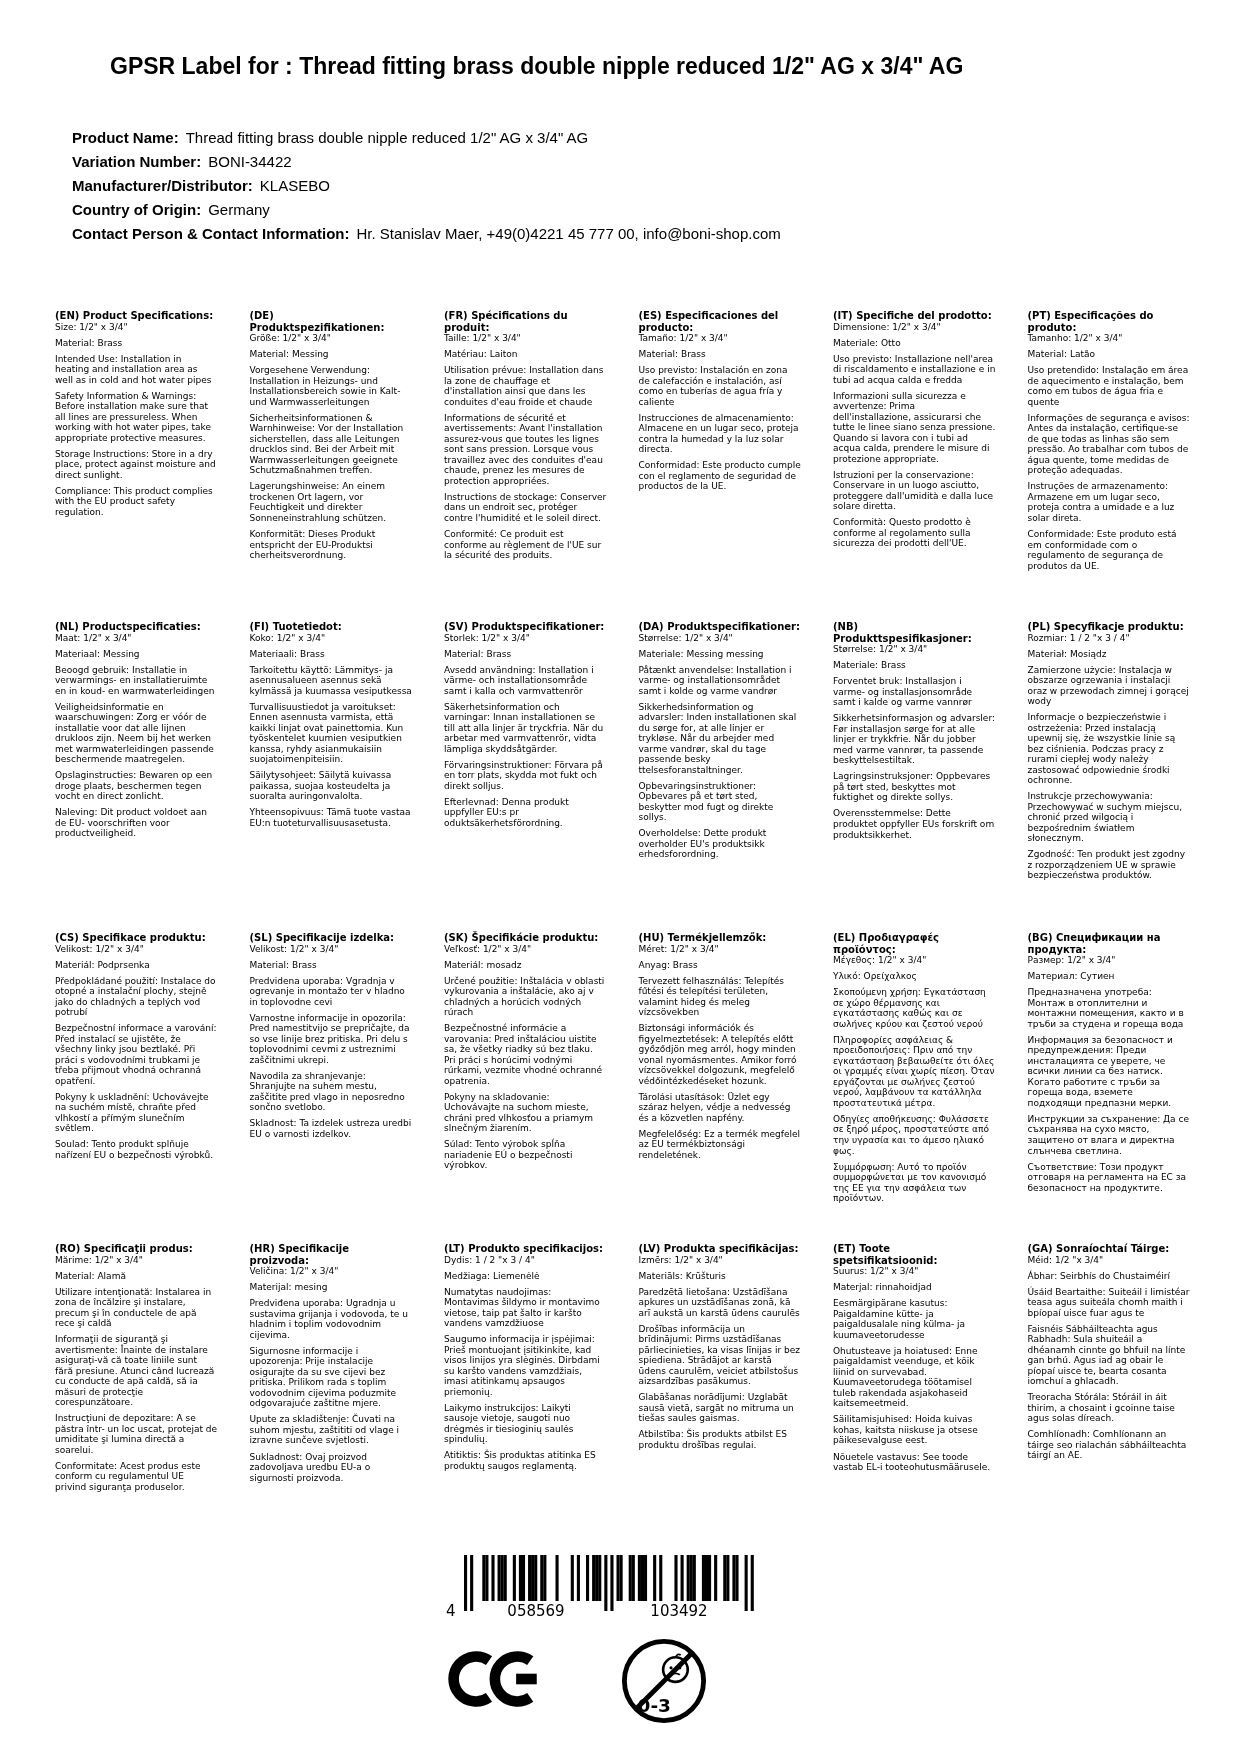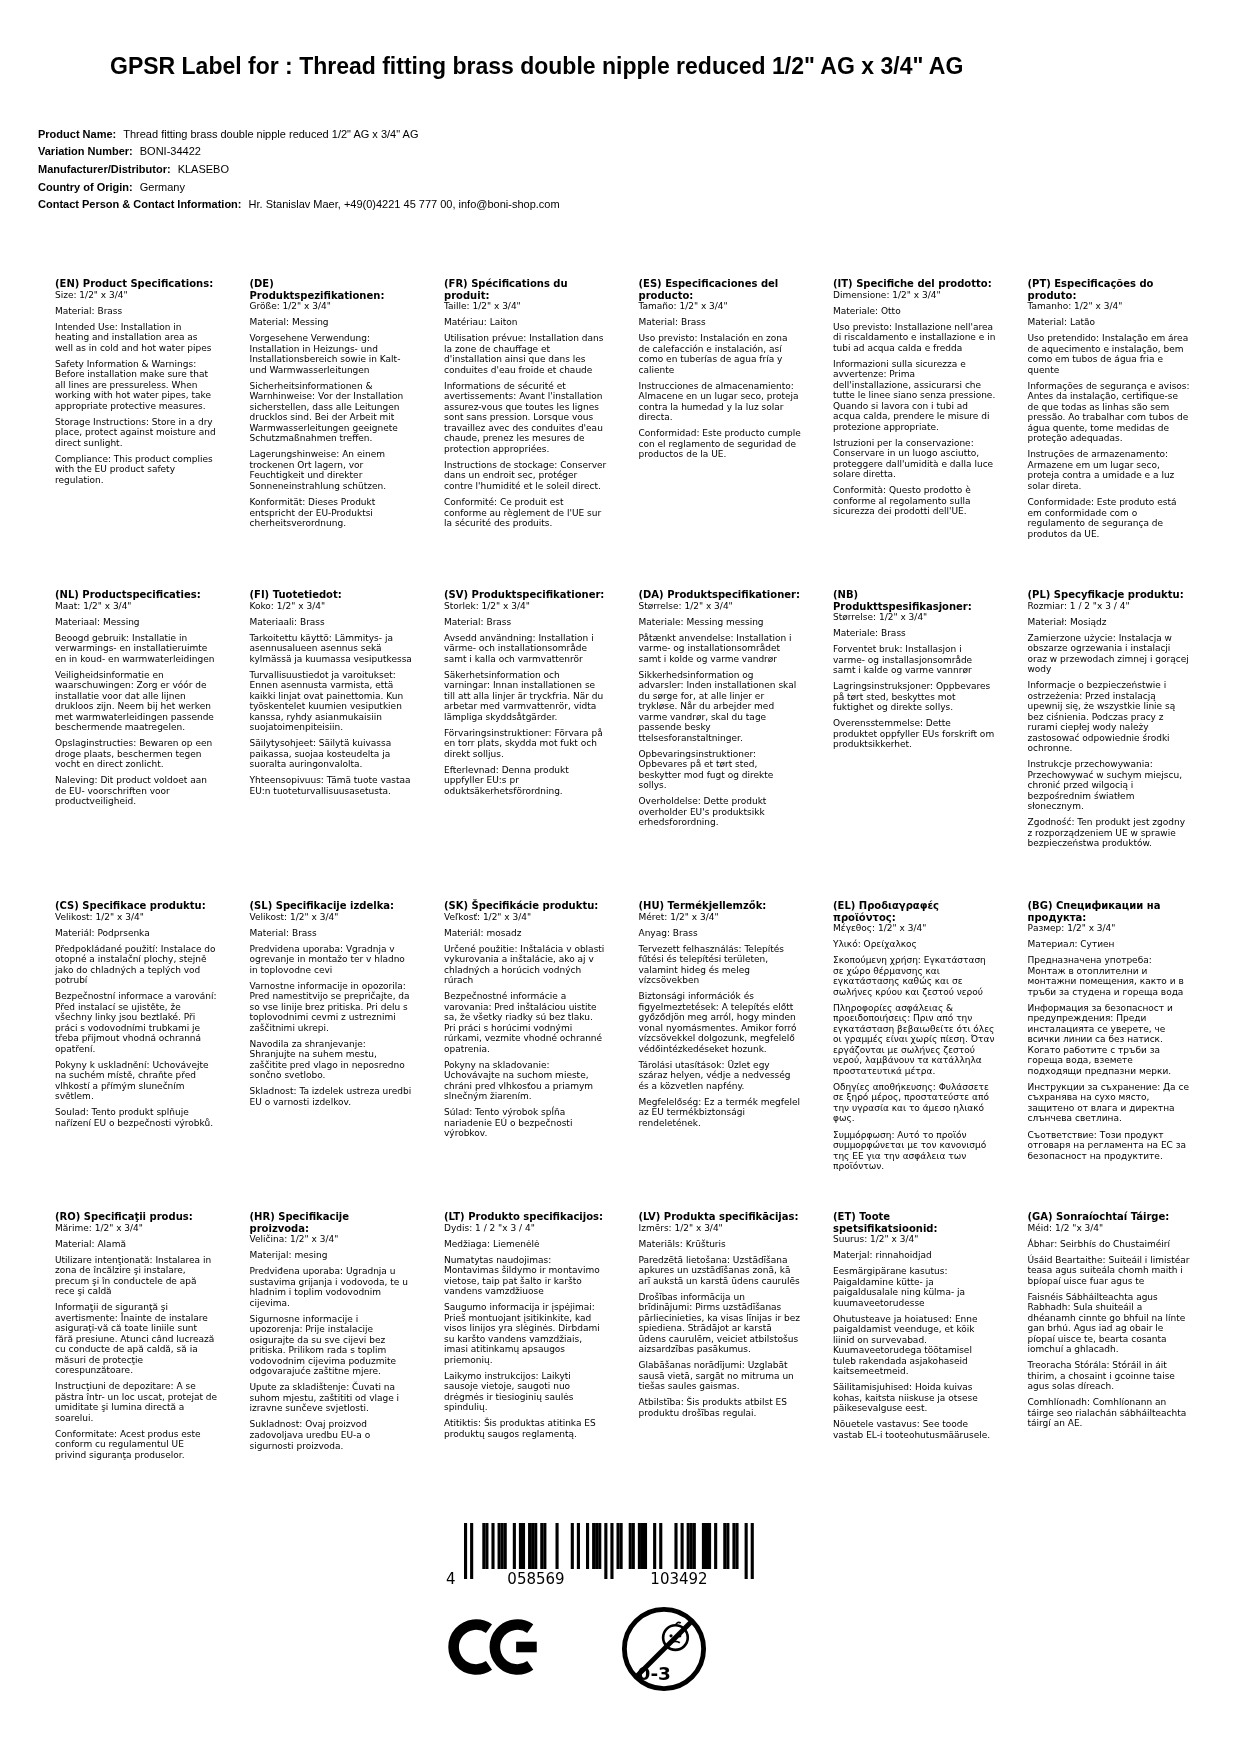--- a/index.html
+++ b/index.html
@@ -5,21 +5,21 @@
   html,body{margin:0;padding:0;}
   body{
     width:1241px;height:1754px;background:#ffffff;color:#000;
     font-family:"DejaVu Sans",sans-serif;overflow:hidden;position:relative;
   }
   .page-title{
     margin:52px 110px 0;padding:0;
     font-family:"Liberation Sans",sans-serif;font-weight:bold;font-size:23px;line-height:1.3;
   }
   .product-info{
-    margin:44px 0 0 38px;font-family:"Liberation Sans",sans-serif;font-size:11px;line-height:1.6;
+    margin:44px 0 0 72px;font-family:"Liberation Sans",sans-serif;font-size:15px;line-height:1.6;
   }
   .info-row{white-space:nowrap;}
   .info-label{font-weight:bold;}
   .info-value{margin-left:7px;}
   .spec-grid{
     margin:64px 51px 0 55px;
     display:grid;grid-template-columns:repeat(6,1fr);
     grid-template-rows:repeat(4,311px);
     column-gap:32px;
   }
@@ -132,20 +132,21 @@
       <p>Påtænkt anvendelse: Installation i varme- og installationsområdet samt i kolde og varme vandrør</p>
       <p>Sikkerhedsinformation og advarsler: Inden installationen skal du sørge for, at alle linjer er trykløse. Når du arbejder med varme vandrør, skal du tage passende besky ttelsesforanstaltninger.</p>
       <p>Opbevaringsinstruktioner: Opbevares på et tørt sted, beskytter mod fugt og direkte sollys.</p>
       <p>Overholdelse: Dette produkt overholder EU's produktsikk erhedsforordning.</p>
     </div>
     <div class="spec">
       <div class="spec-h">(NB) Produkttspesifikasjoner:</div>
       <p class="first">Størrelse: 1/2" x 3/4"</p>
       <p>Materiale: Brass</p>
       <p>Forventet bruk: Installasjon i varme- og installasjonsområde samt i kalde og varme vannrør</p>
+      <p>Sikkerhetsinformasjon og advarsler: Før installasjon sørge for at alle linjer er trykkfrie. Når du jobber med varme vannrør, ta passende beskyttelsestiltak.</p>
       <p>Lagringsinstruksjoner: Oppbevares på tørt sted, beskyttes mot fuktighet og direkte sollys.</p>
       <p>Overensstemmelse: Dette produktet oppfyller EUs forskrift om produktsikkerhet.</p>
     </div>
     <div class="spec">
       <div class="spec-h">(PL) Specyfikacje produktu:</div>
       <p class="first">Rozmiar: 1 / 2 "x 3 / 4"</p>
       <p>Materiał: Mosiądz</p>
       <p>Zamierzone użycie: Instalacja w obszarze ogrzewania i instalacji oraz w przewodach zimnej i gorącej wody</p>
       <p>Informacje o bezpieczeństwie i ostrzeżenia: Przed instalacją upewnij się, że wszystkie linie są bez ciśnienia. Podczas pracy z rurami ciepłej wody należy zastosować odpowiednie środki ochronne.</p>
       <p>Instrukcje przechowywania: Przechowywać w suchym miejscu, chronić przed wilgocią i bezpośrednim światłem słonecznym.</p>

